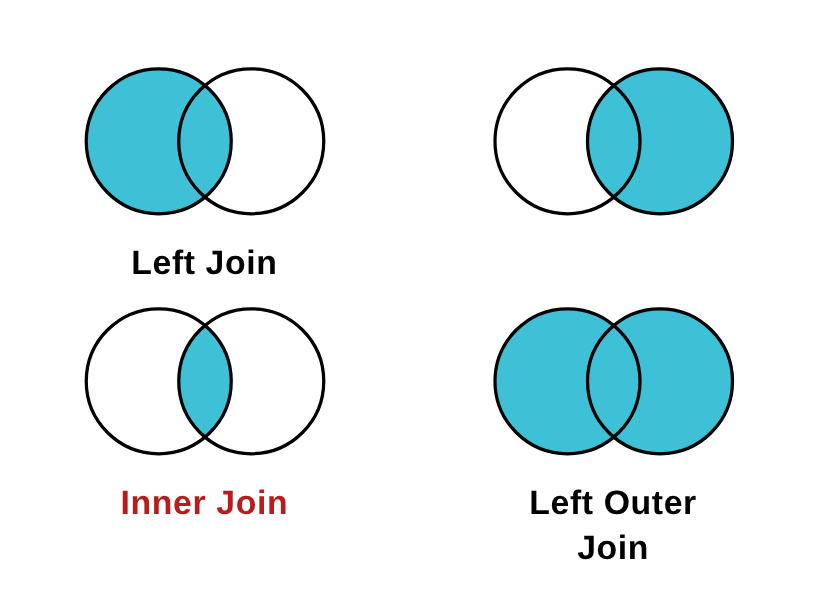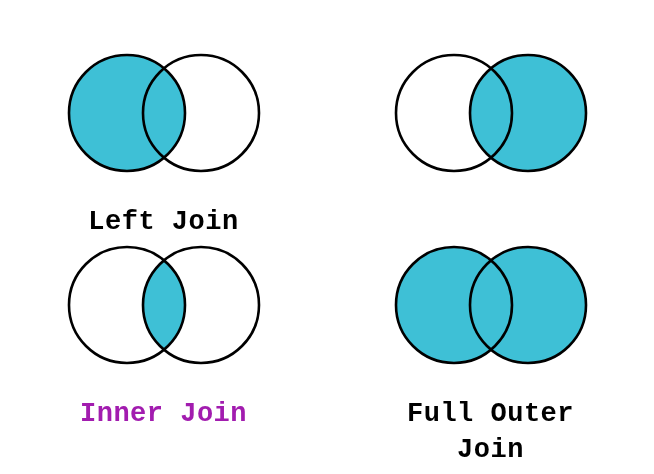--- a/index.html
+++ b/index.html
@@ -25,28 +25,27 @@
     margin: 0;
     display: flex;
     flex-direction: column;
     align-items: center;
   }
   svg.venn {
     display: block;
     flex: 0 0 auto;
   }
   .label {
-    margin-top: 28px;
+    margin-top: 16px;
     max-width: 180px;
     font-size: 27px;
     font-weight: bold;
     line-height: 1.35;
     text-align: center;
     letter-spacing: 0.5px;
-    font-family: Liberation Mono, monospace;
   }
 </style>
 </head>
 <body style="background: rgb(255, 255, 255);">
 
 <div class="grid">
 
   <figure class="cell">
     <svg class="venn" width="250" height="126" viewBox="0 0 250 126">
       <defs>
@@ -84,32 +83,32 @@
           <clipPath id="clip2">
             <circle cx="88" cy="63" r="58"></circle>
           </clipPath>
         </defs>
       <circle cx="88" cy="63" r="58" stroke="none" fill="#ffffff"></circle>
       <circle cx="162" cy="63" r="58" stroke="none" fill="none"></circle>
       <circle cx="162" cy="63" r="58" clip-path="url(#clip2)" stroke="none" fill="#3EC0D6"></circle>
       <circle cx="88" cy="63" r="58" fill="none" stroke-width="2.6" stroke="#000000"></circle>
       <circle cx="162" cy="63" r="58" fill="none" stroke-width="2.6" stroke="#000000"></circle>
     </svg>
-    <figcaption class="label" style="color: #a21caf; text-align: center;">Inner Join</figcaption>
+    <figcaption class="label" style="color: #b91c1c; text-align: center;">Inner Join</figcaption>
   </figure>
 
   <figure class="cell">
     <svg class="venn" width="250" height="126" viewBox="0 0 250 126">
       <defs>
           <clipPath id="clip3">
             <circle cx="88" cy="63" r="58"></circle>
           </clipPath>
         </defs>
       <circle cx="88" cy="63" r="58" stroke="none" fill="#3EC0D6"></circle>
       <circle cx="162" cy="63" r="58" stroke="none" fill="#3EC0D6"></circle>
       <circle cx="162" cy="63" r="58" clip-path="url(#clip3)" stroke="none" fill="none"></circle>
       <circle cx="88" cy="63" r="58" fill="none" stroke-width="2.6" stroke="#000000"></circle>
       <circle cx="162" cy="63" r="58" fill="none" stroke-width="2.6" stroke="#000000"></circle>
     </svg>
-    <figcaption class="label" style="color: rgb(0, 0, 0);">Full Outer Join</figcaption>
+    <figcaption class="label" style="color: rgb(0, 0, 0);">Left Outer Join</figcaption>
   </figure>
 
 </div>
 
 </body></html>

